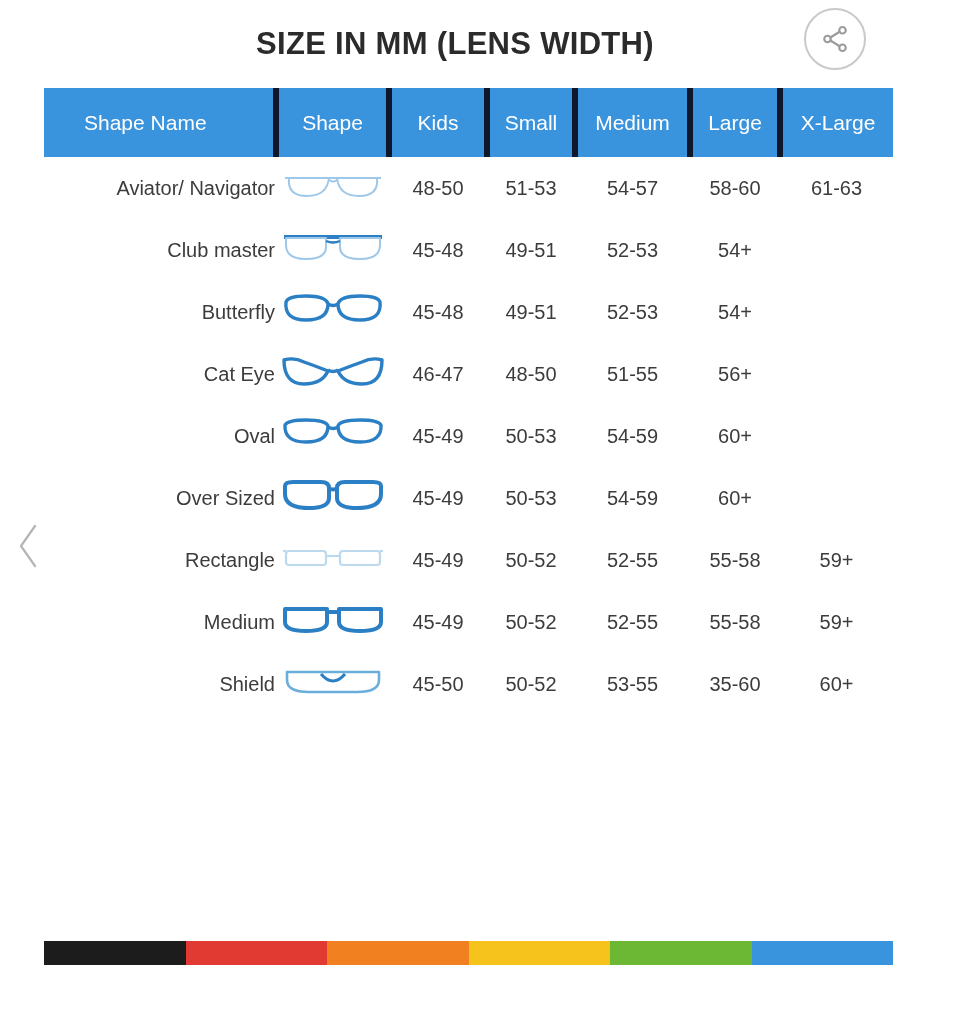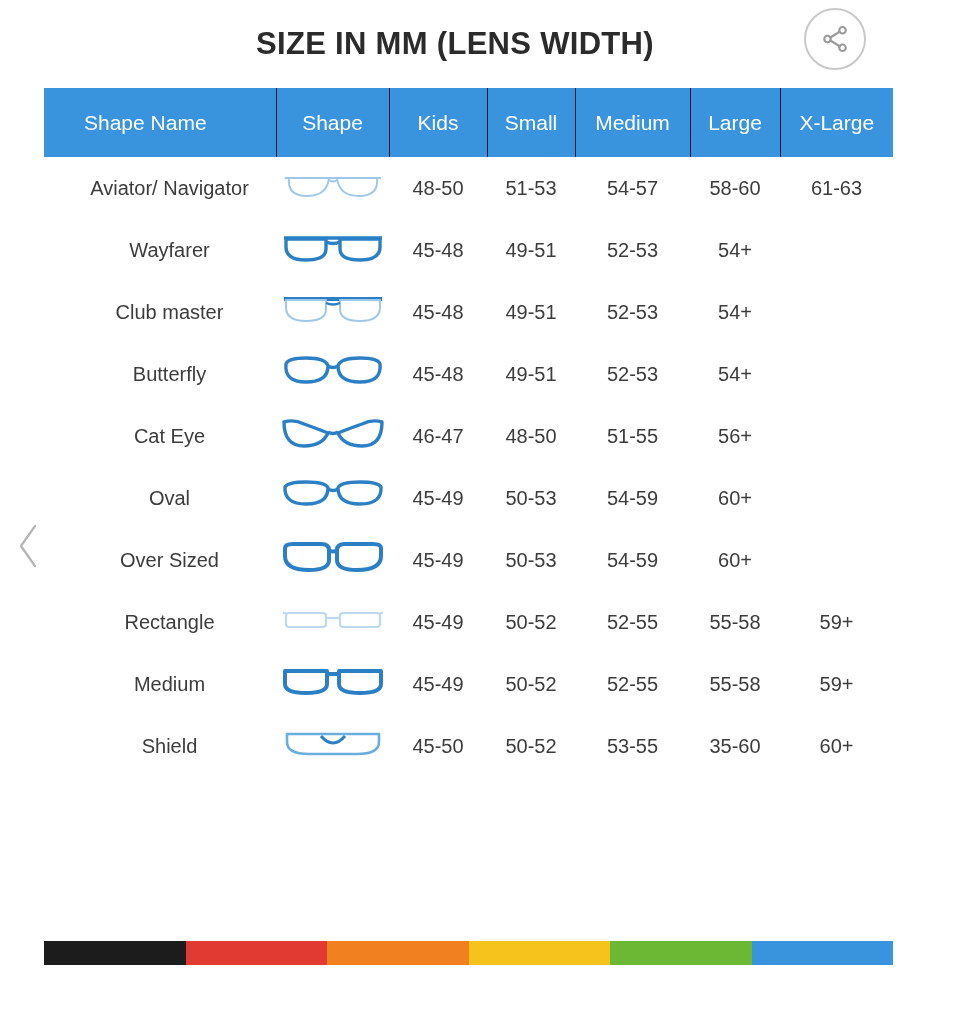--- a/index.html
+++ b/index.html
@@ -55,31 +55,31 @@
     border-collapse: collapse;
     table-layout: fixed;
   }
   table.chart thead th {
     background: #3a93dd;
     color: #ffffff;
     font-size: 21px;
     font-weight: normal;
     height: 69px;
     vertical-align: middle;
-    border-right: 1px solid #0f172a;
+    border-right: 6px solid #0f172a;
   }
   table.chart thead th:last-child { border-right: none; }
   table.chart thead th.col-name { text-align: left; padding-left: 40px; }
   table.chart tbody td {
     font-size: 20px;
     color: #3c3c3c;
     height: 62px;
     vertical-align: middle;
   }
-  td.name { text-align: center; padding-left: 20px; font-size: 20px; color: #3a3a3a; margin-top: 7px; }
+  td.name { text-align: right; padding-left: 20px; font-size: 20px; color: #3a3a3a; margin-top: 7px; }
   td.shape { text-align: center; }
   td.size { text-align: center; }
   td.onesize {
     text-align: center;
     font-size: 20px;
     color: #3c3c3c;
   }
   
   col.c-name  { width: 232px; }
   col.c-shape { width: 113px; }
@@ -184,38 +184,20 @@
               </svg>
             </span>
           </td>
           <td class="size">48-50</td>
           <td class="size">51-53</td>
           <td class="size">54-57</td>
           <td class="size">58-60</td>
           <td class="size">61-63</td>
         </tr>
 
-        <tr>
-          <td class="name">Wayfarer</td>
-          <td class="shape">
-            <span class="glyph">
-              <svg width="104" height="40" viewBox="0 0 104 40" fill="none" stroke="#2b7fc4" stroke-width="3.4" stroke-linejoin="round">
-                <path d="M3 10 h98"></path>
-                <path d="M5 11 h40 v10 q0 11 -20 11 q-20 0 -20 -13 z"></path>
-                <path d="M99 11 h-40 v10 q0 11 20 11 q20 0 20 -13 z"></path>
-                <path d="M45 14 q7 3 14 0"></path>
-              </svg>
-            </span>
-          </td>
-          <td class="size">45-48</td>
-          <td class="size">49-51</td>
-          <td class="size">52-53</td>
-          <td class="size">54+</td>
-          <td class="size"></td>
-        </tr>
 
         <tr>
           <td class="name">Club master</td>
           <td class="shape">
             <span class="glyph">
               <svg width="104" height="40" viewBox="0 0 104 40" fill="none" stroke-linejoin="round">
                 <path d="M3 9 h98" stroke="#2b7fc4" stroke-width="4"></path>
                 <path d="M5 10 h40 v9 q0 12 -20 12 q-20 0 -20 -14 z" stroke="#9fc8e8" stroke-width="2"></path>
                 <path d="M99 10 h-40 v9 q0 12 20 12 q20 0 20 -14 z" stroke="#9fc8e8" stroke-width="2"></path>
                 <path d="M45 13 q7 3 14 0" stroke="#2b7fc4" stroke-width="2.4"></path>

